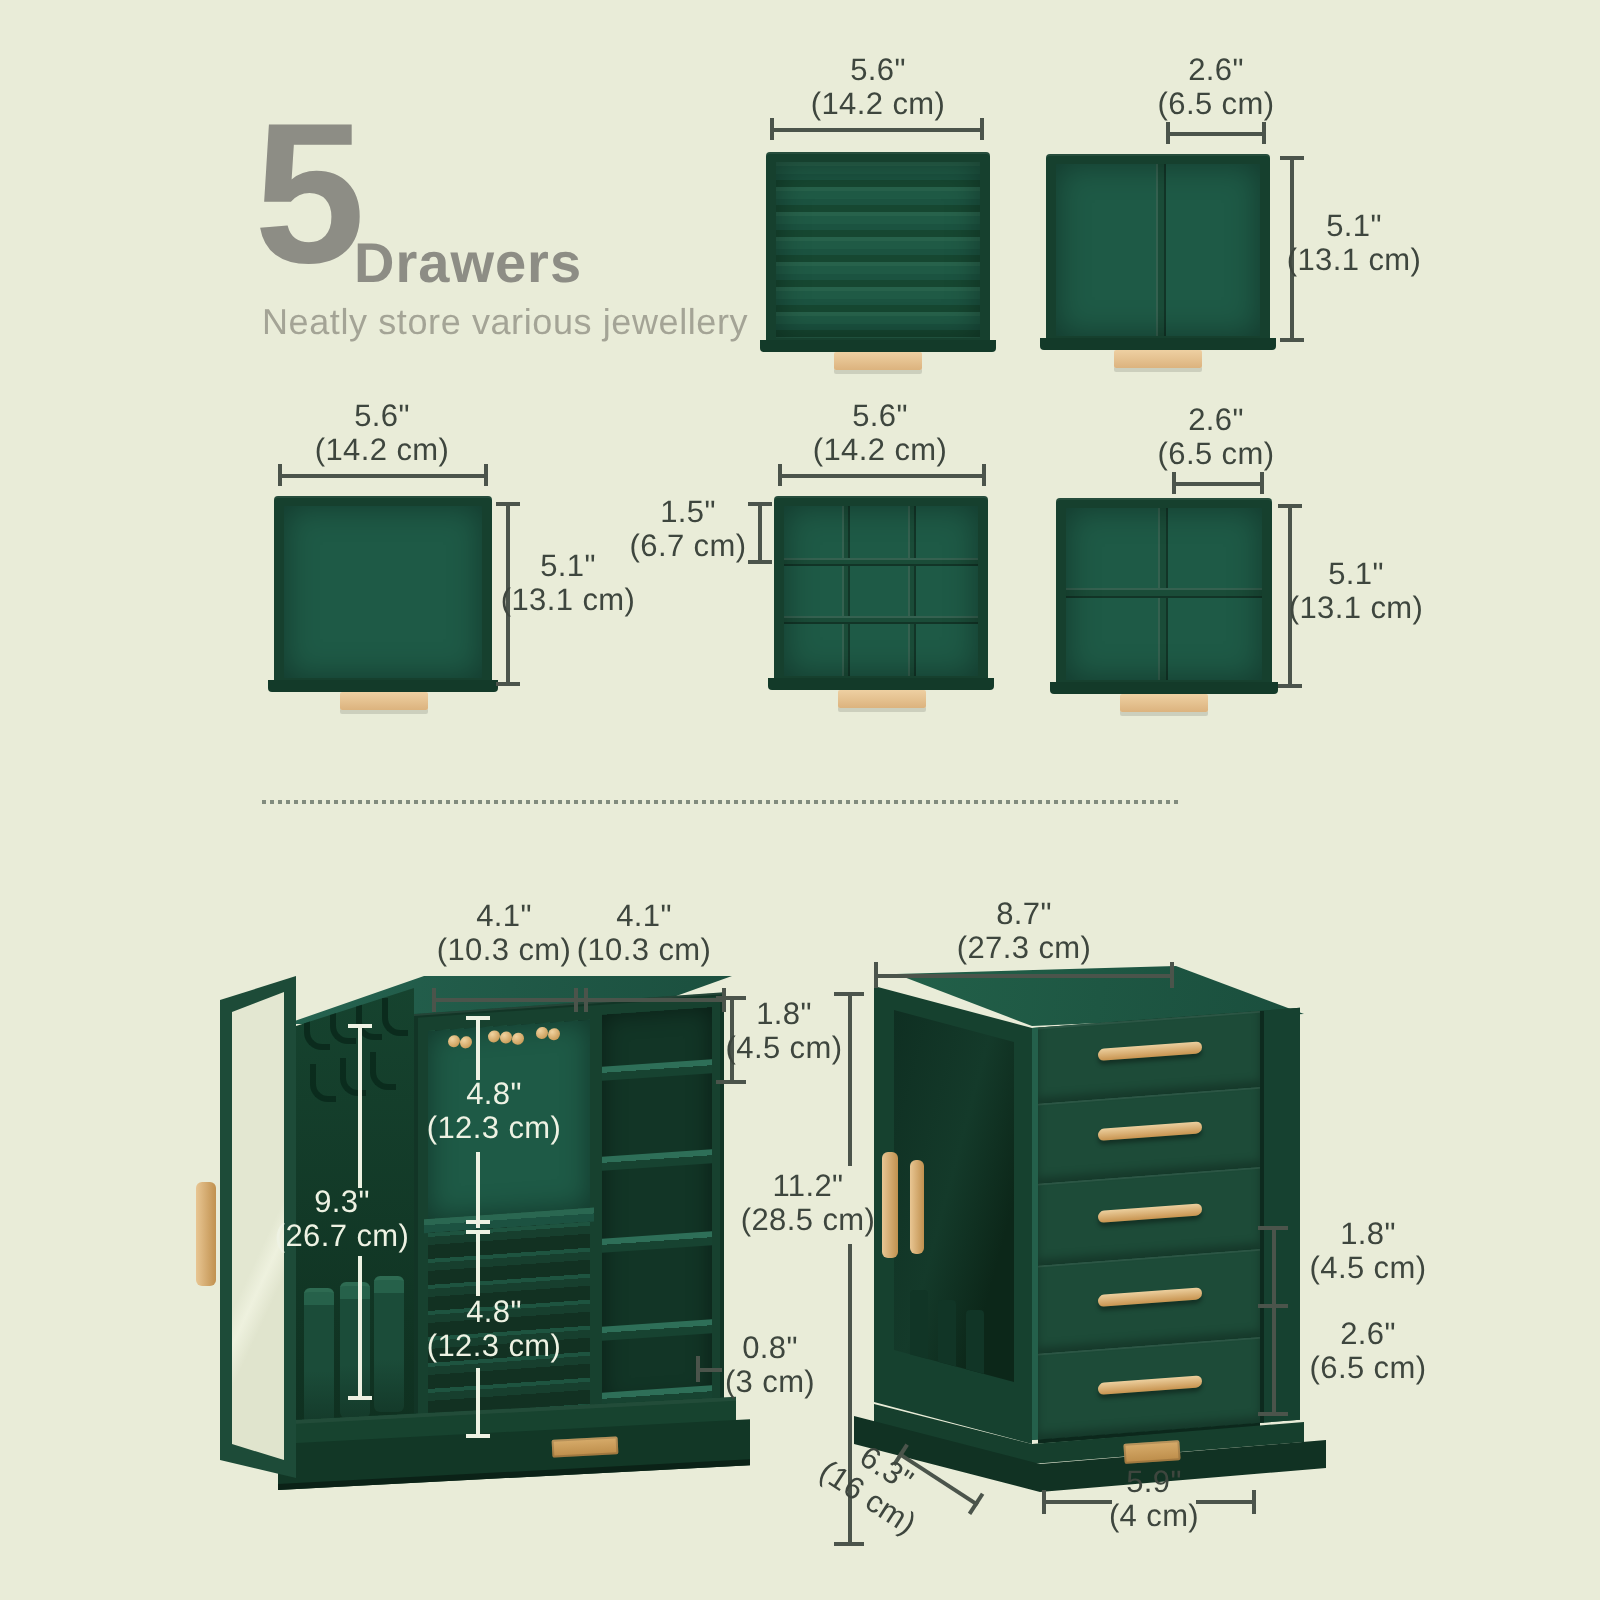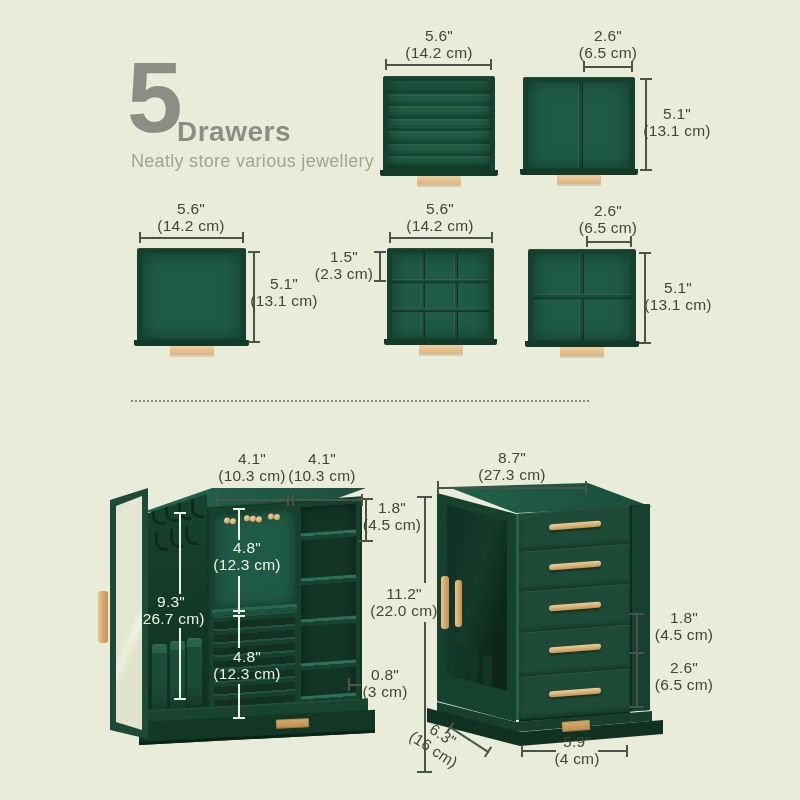--- a/index.html
+++ b/index.html
@@ -116,21 +116,21 @@
   <div class="a ln" style="left:491px;top:232px;width:2px;height:11px"></div>
   <div class="a lbl" style="left:395px;top:201px">
     <div>5.6"</div>
     <div>(14.2 cm)</div>
   </div>
   <div class="a ln" style="left:379px;top:251px;width:2px;height:31px"></div>
   <div class="a ln" style="left:374px;top:251px;width:12px;height:2px"></div>
   <div class="a ln" style="left:374px;top:280px;width:12px;height:2px"></div>
   <div class="a lbl" style="left:299px;top:249px">
     <div>1.5"</div>
-    <div>(2.3 cm)</div>
+    <div>(6.7 cm)</div>
   </div>
 
   <div class="a drawer" style="left:528px;top:249px;width:108px;height:98px">
     <div class="d-int">
       <div class="dvv" style="left:46px;width:5px"></div>
       <div class="dvh" style="top:40px;height:5px"></div>
     </div>
     <div class="d-base"></div>
     <div class="d-handle"></div>
   </div>
@@ -297,21 +297,21 @@
     <div>8.7"</div>
     <div>(27.3 cm)</div>
   </div>
 
   <div class="a ln" style="left:424px;top:497px;width:2px;height:86px"></div>
   <div class="a ln" style="left:424px;top:622px;width:2px;height:150px"></div>
   <div class="a ln" style="left:417px;top:496px;width:15px;height:2px"></div>
   <div class="a ln" style="left:417px;top:771px;width:15px;height:2px"></div>
   <div class="a lbl" style="left:359px;top:586px">
     <div>11.2"</div>
-    <div>(22.0 cm)</div>
+    <div>(28.5 cm)</div>
   </div>
 
   <div class="a ln" style="left:636px;top:614px;width:2px;height:94px"></div>
   <div class="a ln" style="left:629px;top:613px;width:15px;height:2px"></div>
   <div class="a ln" style="left:629px;top:652px;width:15px;height:2px"></div>
   <div class="a ln" style="left:629px;top:706px;width:15px;height:2px"></div>
   <div class="a lbl" style="left:639px;top:610px">
     <div>1.8"</div>
     <div>(4.5 cm)</div>
   </div>

